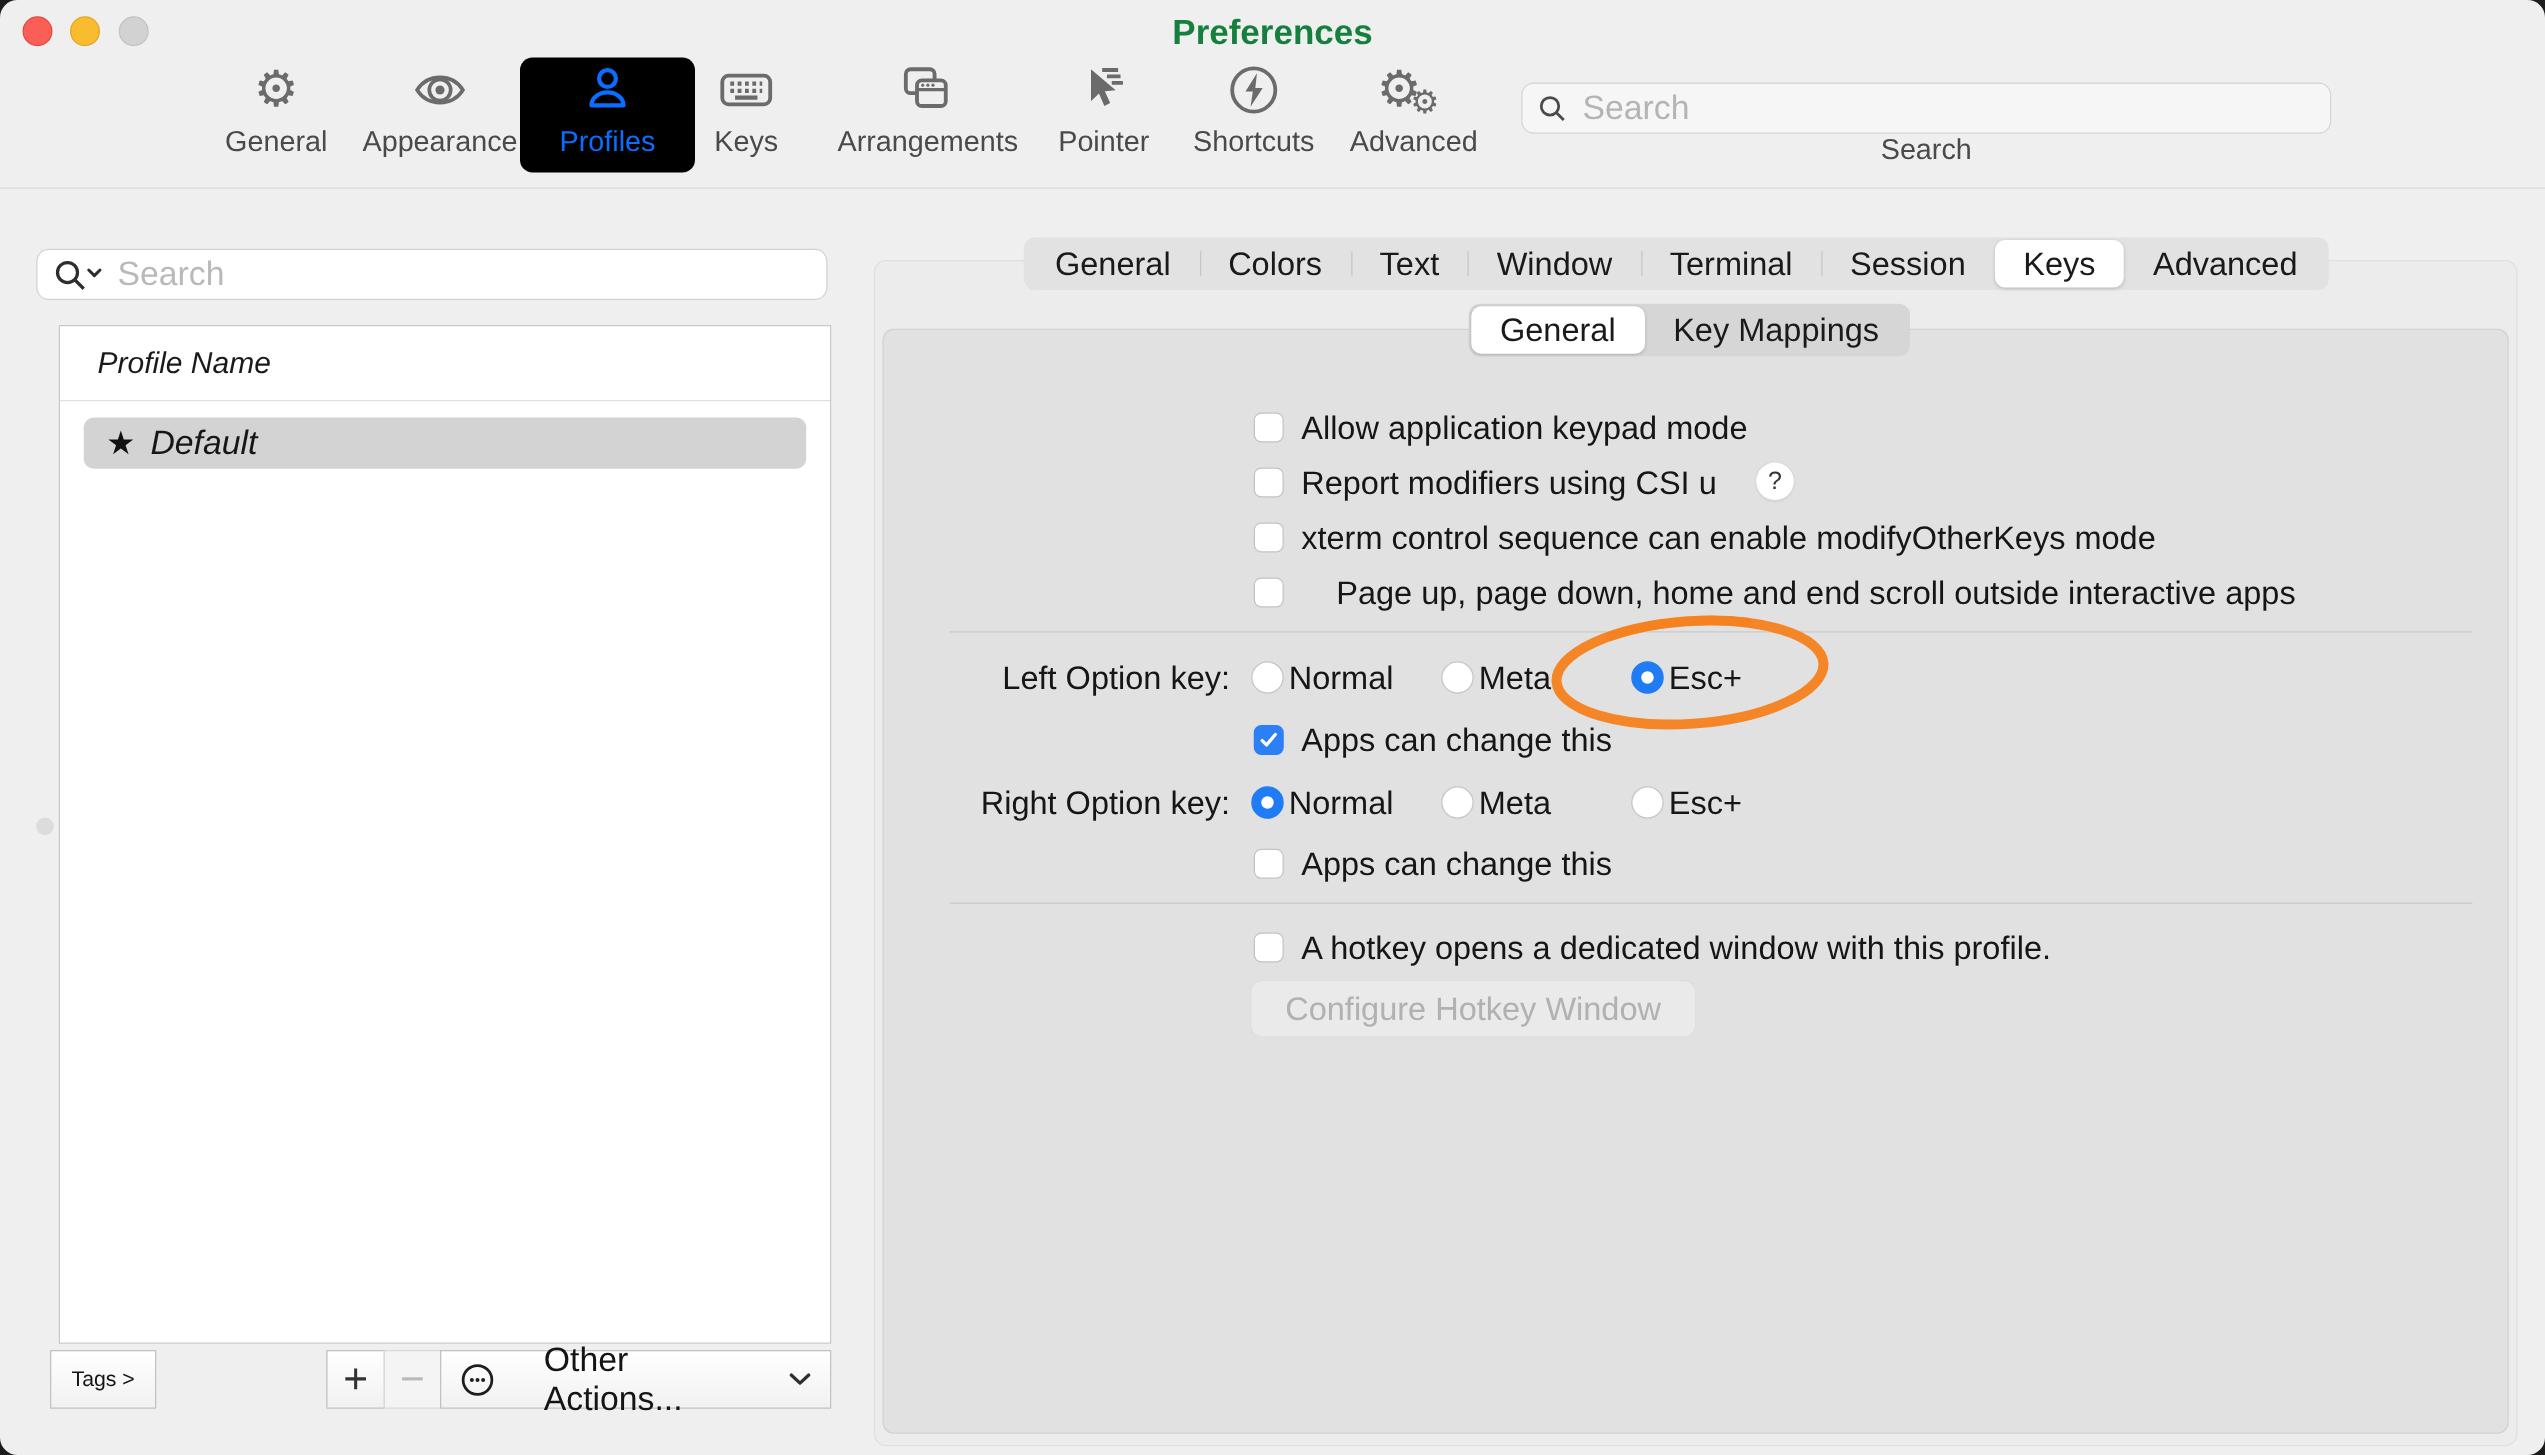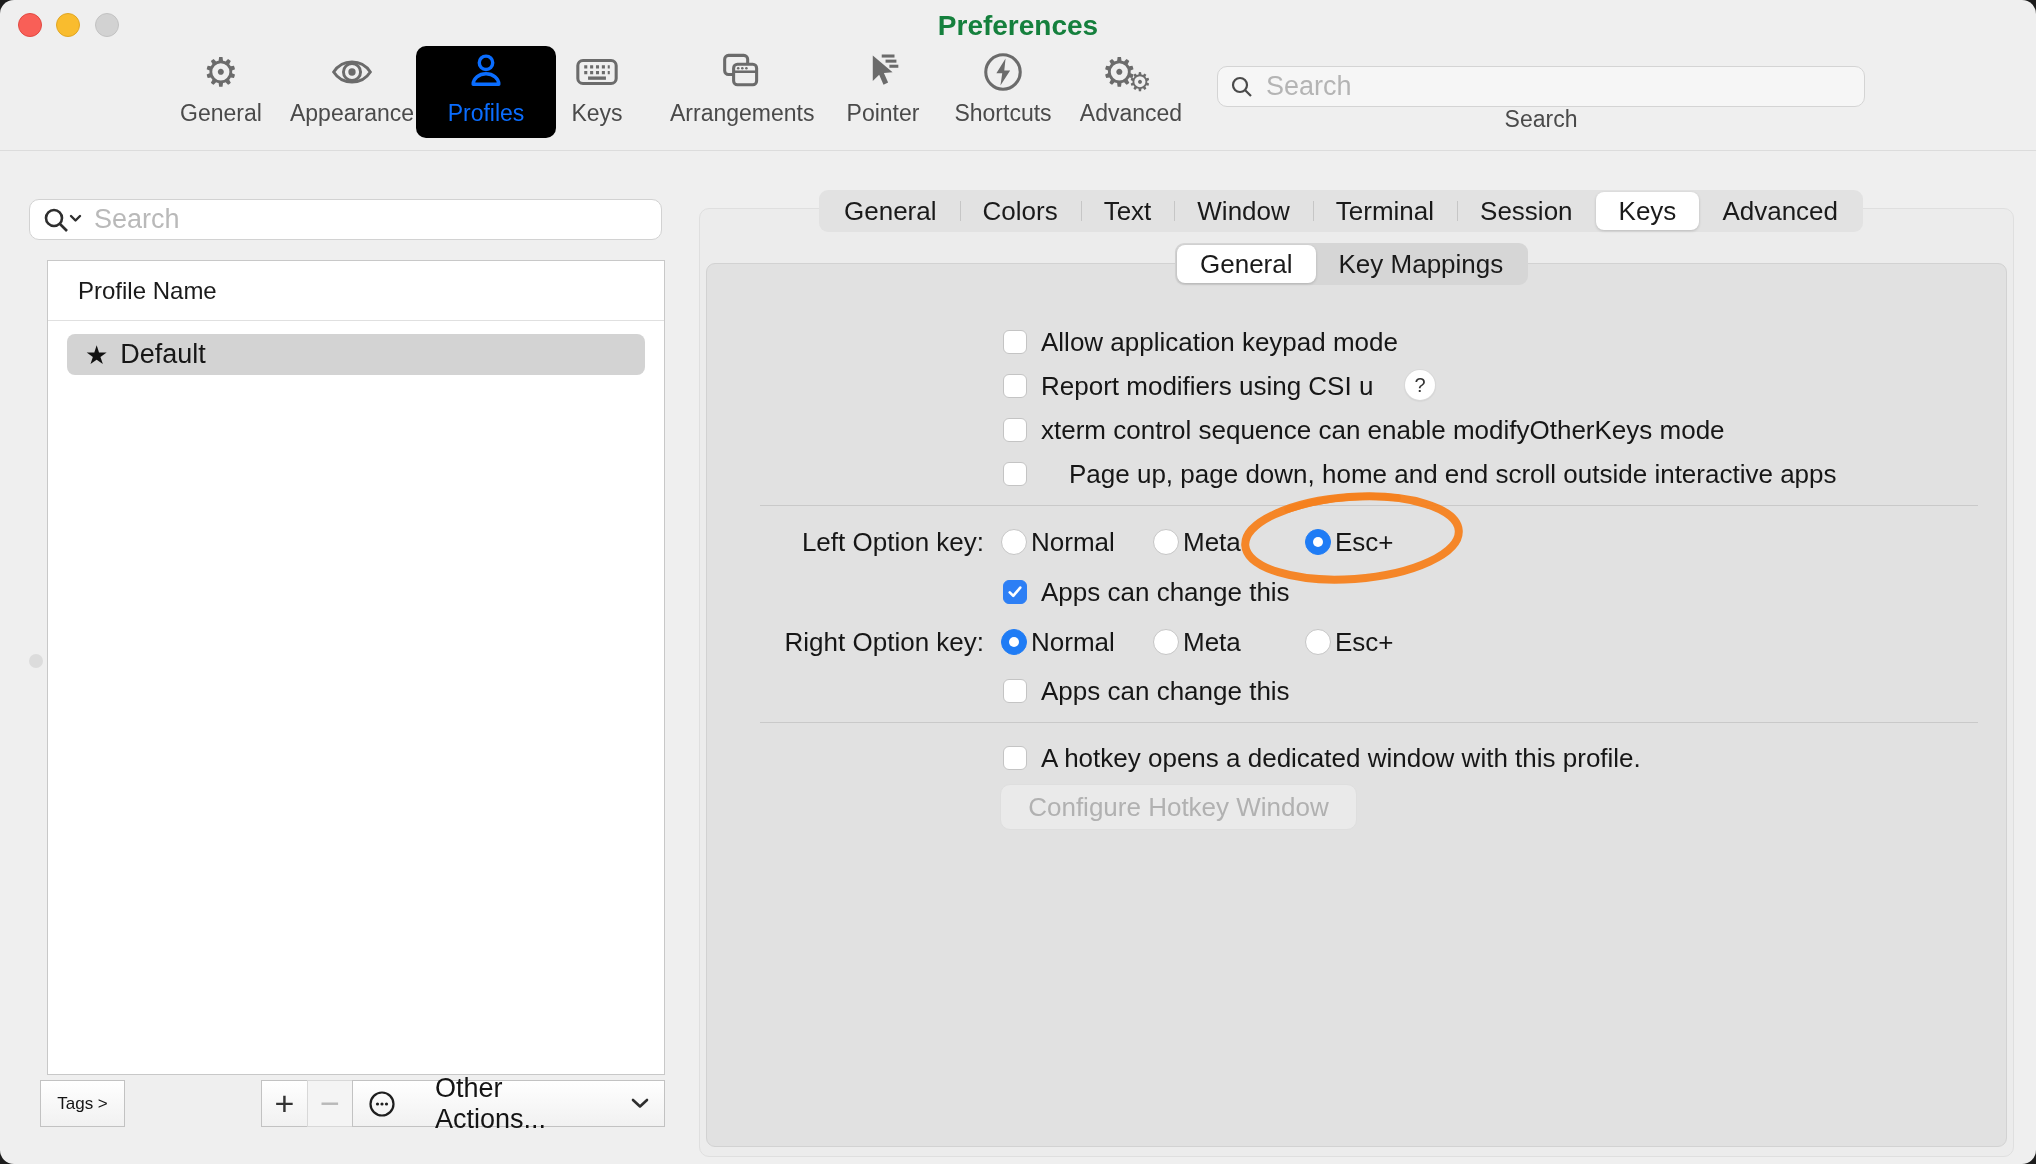--- a/index.html
+++ b/index.html
@@ -26,21 +26,21 @@
 
   .tb-search{left:1217px;top:66px;width:648px;height:41px;background:#F6F6F6;border:1px solid #D4D4D4;border-radius:10px;display:flex;align-items:center;padding-left:12px;}
   .tb-search input{border:none;outline:none;background:transparent;font-size:27px;color:#333;width:560px;margin-left:10px;}
   .tb-search input::placeholder{color:#B4B4B4;}
   .tb-search-lbl{left:1441px;top:106px;width:200px;text-align:center;font-size:23px;color:#4A4A4A;}
 
   
   .sb-search{left:29px;top:199px;width:633px;height:41px;background:#FFFFFF;border:1px solid #D2D2D2;border-radius:10px;display:flex;align-items:center;padding-left:12px;}
   .sb-search input{border:none;outline:none;background:transparent;font-size:27px;color:#333;width:540px;margin-left:8px;}
   .sb-search input::placeholder{color:#B9B9B9;}
-  .listbox{left:47px;top:260px;width:618px;height:815px;background:#FFFFFF;border:1px solid #C8C8C8;}
+  .listbox{left:47px;top:260px;width:618px;height:815px;background:#FFFFFF;border:1px solid #C8C8C8;font-style:italic;}
   .list-header{height:60px;line-height:60px;padding-left:30px;font-size:24px;color:#1A1A1A;border-bottom:1px solid #E0E0E0;}
   .profile-row{margin:13px auto 0 auto;width:578px;height:41px;background:#D3D3D3;border-radius:8px;display:flex;align-items:center;padding-left:18px;font-size:27px;}
   .profile-row .star{font-family:"DejaVu Sans",sans-serif;font-size:26px;margin-right:12px;color:#111;}
   .side-dot{left:29px;top:654px;width:14px;height:14px;border-radius:50%;background:#DCDCDC;}
 
   .mbtn{top:1080px;height:47px;background:linear-gradient(#FFFFFF,#F1F1F1);border:1px solid #C2C2C2;display:flex;align-items:center;justify-content:center;font-size:17px;color:#141414;}
   .btn-tags{left:40px;width:85px;}
   .btn-plus{left:261px;width:47px;font-size:34px;font-weight:300;color:#333;}
   .btn-minus{left:307px;width:46px;font-size:34px;font-weight:300;color:#B9B9B9;border-color:#D8D8D8;background:#F4F4F4;}
   .btn-other{left:352px;width:313px;justify-content:flex-start;padding:0 14px;font-size:27px;gap:28px;}

